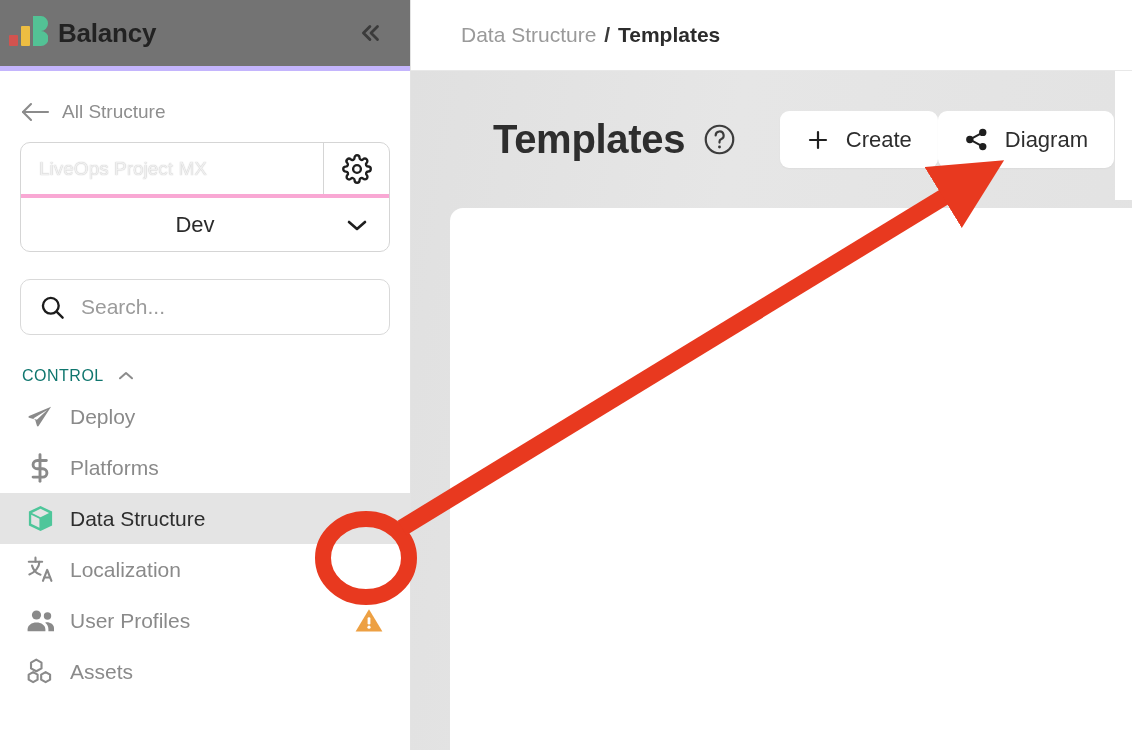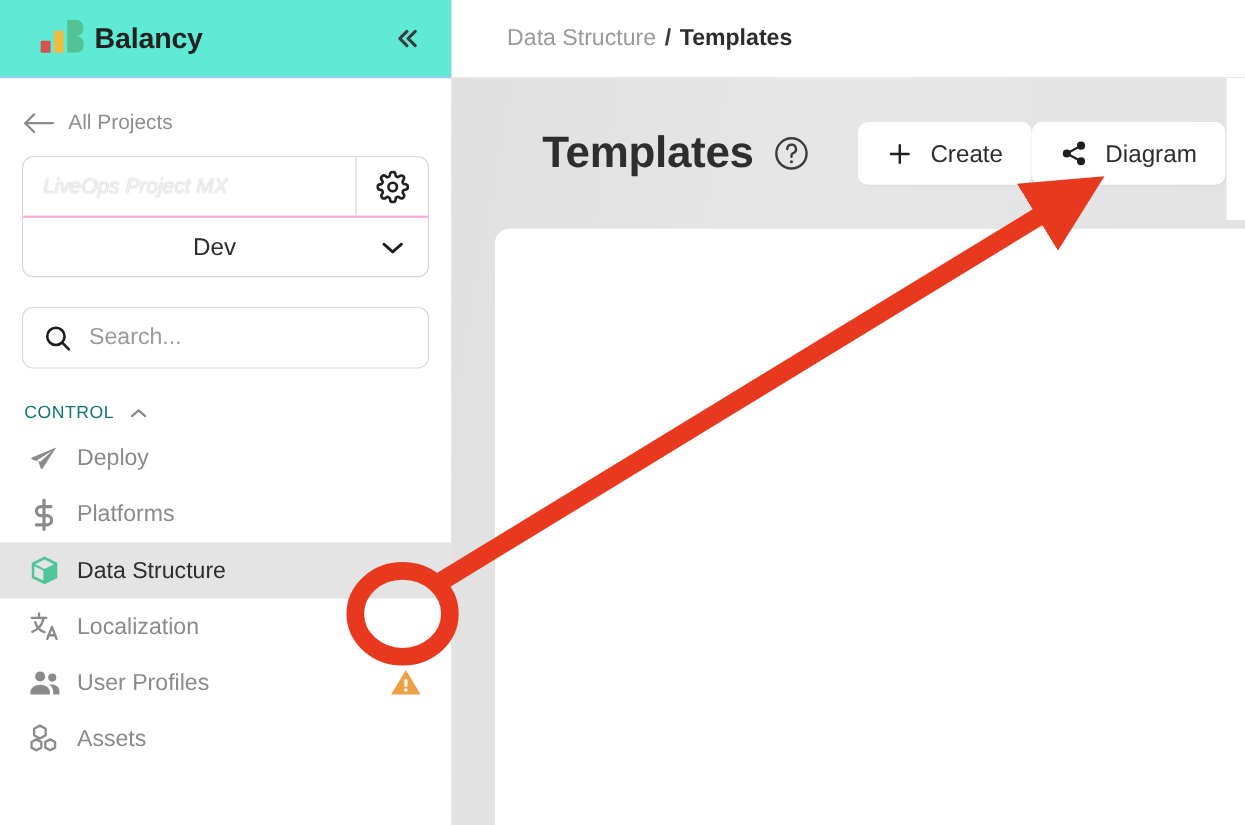--- a/index.html
+++ b/index.html
@@ -28,23 +28,23 @@
     height: 750px;
     background: #ffffff;
     border-right: 1px solid #e3e3e3;
     z-index: 2;
   }
 
   .sidebar-header {
     height: 71px;
     display: flex;
     align-items: center;
-    padding: 0 22px 0 36px;
-    border-bottom: 1px solid #c4b5fd;
-    background: #5eead4;
+    padding: 0 22px 0 8px;
+    border-bottom: 5px solid #c4b5fd;
+    background: #737373;
   }
 
   .logo-mark {
     width: 40px; height: 34px;
     position: relative;
     flex: 0 0 auto;
     margin-right: 10px;
   }
   .logo-bar-red {
     position: absolute; left: 1px; bottom: 4px;
@@ -98,22 +98,21 @@
   .project-group {
     margin: 6px 20px 0 20px;
     border: 1px solid #d5d5d5;
     border-radius: 10px;
     overflow: hidden;
     background: #fff;
   }
   .project-row {
     display: flex;
     height: 55px;
-    border-bottom: 2px solid #f9a8d4;
-    font-style: italic;
+    border-bottom: 4px solid #f9a8d4;
   }
   .project-name-field {
     flex: 1 1 auto;
     display: flex;
     align-items: center;
     padding: 0 18px;
     font-size: 19px;
     color: #f0f0f0;
     text-shadow: 0 0 1.1px rgba(110,110,110,0.55);
     white-space: nowrap;
@@ -324,21 +323,21 @@
       </div>
     </div>
 
     <div class="all-projects-row">
       <span class="back-arrow">
         <svg width="30" height="22" viewBox="0 0 30 22" fill="none" stroke="currentColor" stroke-width="2.1" stroke-linecap="round" stroke-linejoin="round">
           <line x1="28" y1="11" x2="3" y2="11"></line>
           <polyline points="11,3 3,11 11,19"></polyline>
         </svg>
       </span>
-      <span class="all-projects-label">All Projects</span>
+      <span class="all-projects-label">All Structure</span>
     </div>
 
     <div class="project-group">
       <div class="project-row">
         <div class="project-name-field">LiveOps Project MX</div>
         <div class="gear-btn">
           <svg width="30" height="30" viewBox="0 0 24 24" fill="none" stroke="currentColor" stroke-width="1.9">
             <circle cx="12" cy="12" r="3.1"></circle>
             <path d="M19.4 15a1.65 1.65 0 0 0 .33 1.82l.06.06a2 2 0 1 1-2.83 2.83l-.06-.06a1.65 1.65 0 0 0-1.82-.33 1.65 1.65 0 0 0-1 1.51V21a2 2 0 1 1-4 0v-.09A1.65 1.65 0 0 0 9 19.4a1.65 1.65 0 0 0-1.82.33l-.06.06a2 2 0 1 1-2.83-2.83l.06-.06a1.65 1.65 0 0 0 .33-1.82 1.65 1.65 0 0 0-1.51-1H3a2 2 0 1 1 0-4h.09A1.65 1.65 0 0 0 4.6 9a1.65 1.65 0 0 0-.33-1.82l-.06-.06a2 2 0 1 1 2.83-2.83l.06.06a1.65 1.65 0 0 0 1.82.33H9a1.65 1.65 0 0 0 1-1.51V3a2 2 0 1 1 4 0v.09a1.65 1.65 0 0 0 1 1.51 1.65 1.65 0 0 0 1.82-.33l.06-.06a2 2 0 1 1 2.83 2.83l-.06.06a1.65 1.65 0 0 0-.33 1.82V9a1.65 1.65 0 0 0 1.51 1H21a2 2 0 1 1 0 4h-.09a1.65 1.65 0 0 0-1.51 1z"></path>
           </svg>

